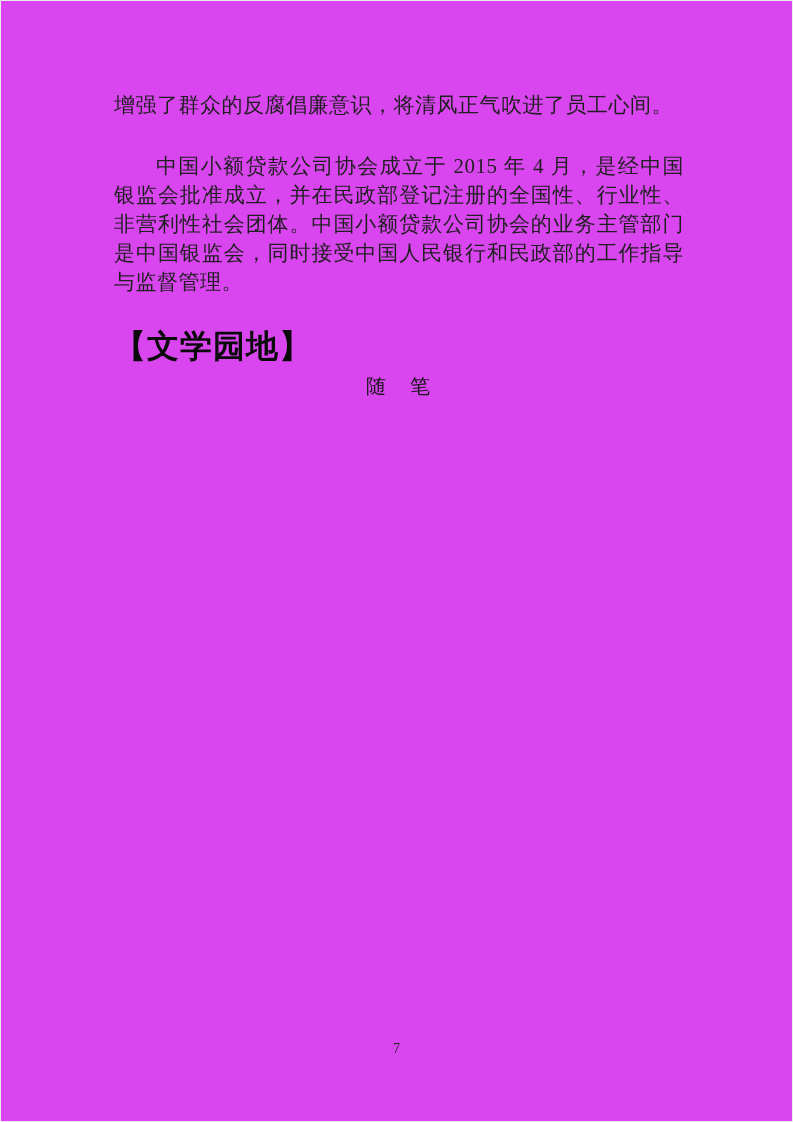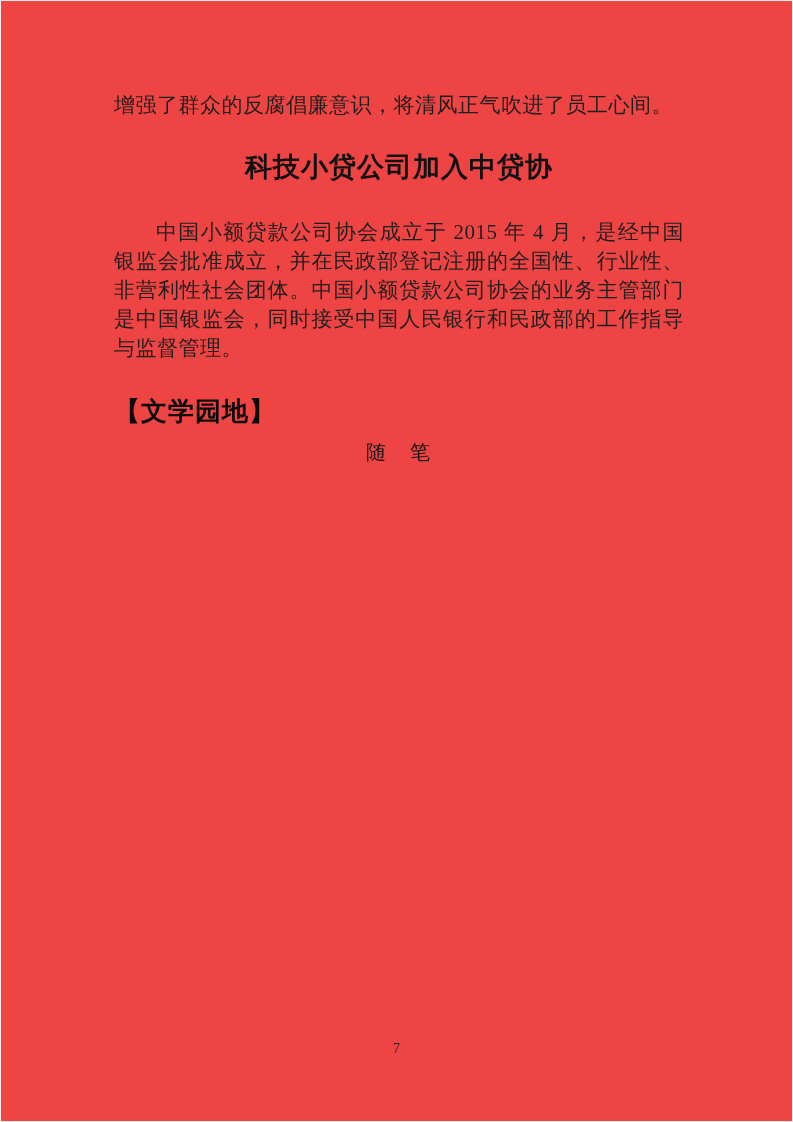--- a/index.html
+++ b/index.html
@@ -5,21 +5,21 @@
   html, body {
     margin: 0;
     padding: 0;
     background: #ffffff;
   }
   .page {
     position: relative;
     width: 793px;
     height: 1122px;
     margin: 0 auto;
-    background: #ef4444;
+    background: #d946ef;
     box-sizing: border-box;
     border: 1px solid #ececec;
     padding: 90px 108px 0 113px;
     color: #1f1f1f;
     font-family: "Liberation Serif", serif;
     overflow: hidden;
   }
   .body-text {
     font-size: 21px;
     line-height: 29px;
@@ -49,21 +49,21 @@
   }
   .para-group {
     margin-top: 32px;
   }
   .sig-inline {
     float: right;
     text-indent: 0;
   }
   .section-header {
     margin: 34px 0 0 0;
-    font-size: 26px;
+    font-size: 32px;
     line-height: 30px;
     font-weight: 700;
     color: #0a0a0a;
     letter-spacing: 1px;
   }
   .essay-title {
     margin: 6px 0 0 0;
     text-align: center;
     font-family: "Liberation Sans", sans-serif;
     font-weight: 400;
@@ -88,21 +88,20 @@
 </style>
 </head>
 <body>
 
 <div class="page">
 
   <div class="body-text">
     <p class="closing-line">增强了群众的反腐倡廉意识，将清风正气吹进了员工心间。</p>
   </div>
 
-  <h1 class="article-title">科技小贷公司加入中贷协</h1>
 
   <div class="body-text para-group">
     <p class="para">
       <span>中国小额贷款公司协会成立于 2015 年 4 月，是经中国银监会批准成立，并在民政部登记注册的全国性、行业性、非营利性社会团体。中国小额贷款公司协会的业务主管部门是中国银监会，同时接受中国人民银行和民政部的工作指导与监督管理。</span>
     </p>
   </div>
 
   <h2 class="section-header">【文学园地】</h2>
 
   <h3 class="essay-title">随　笔</h3>

